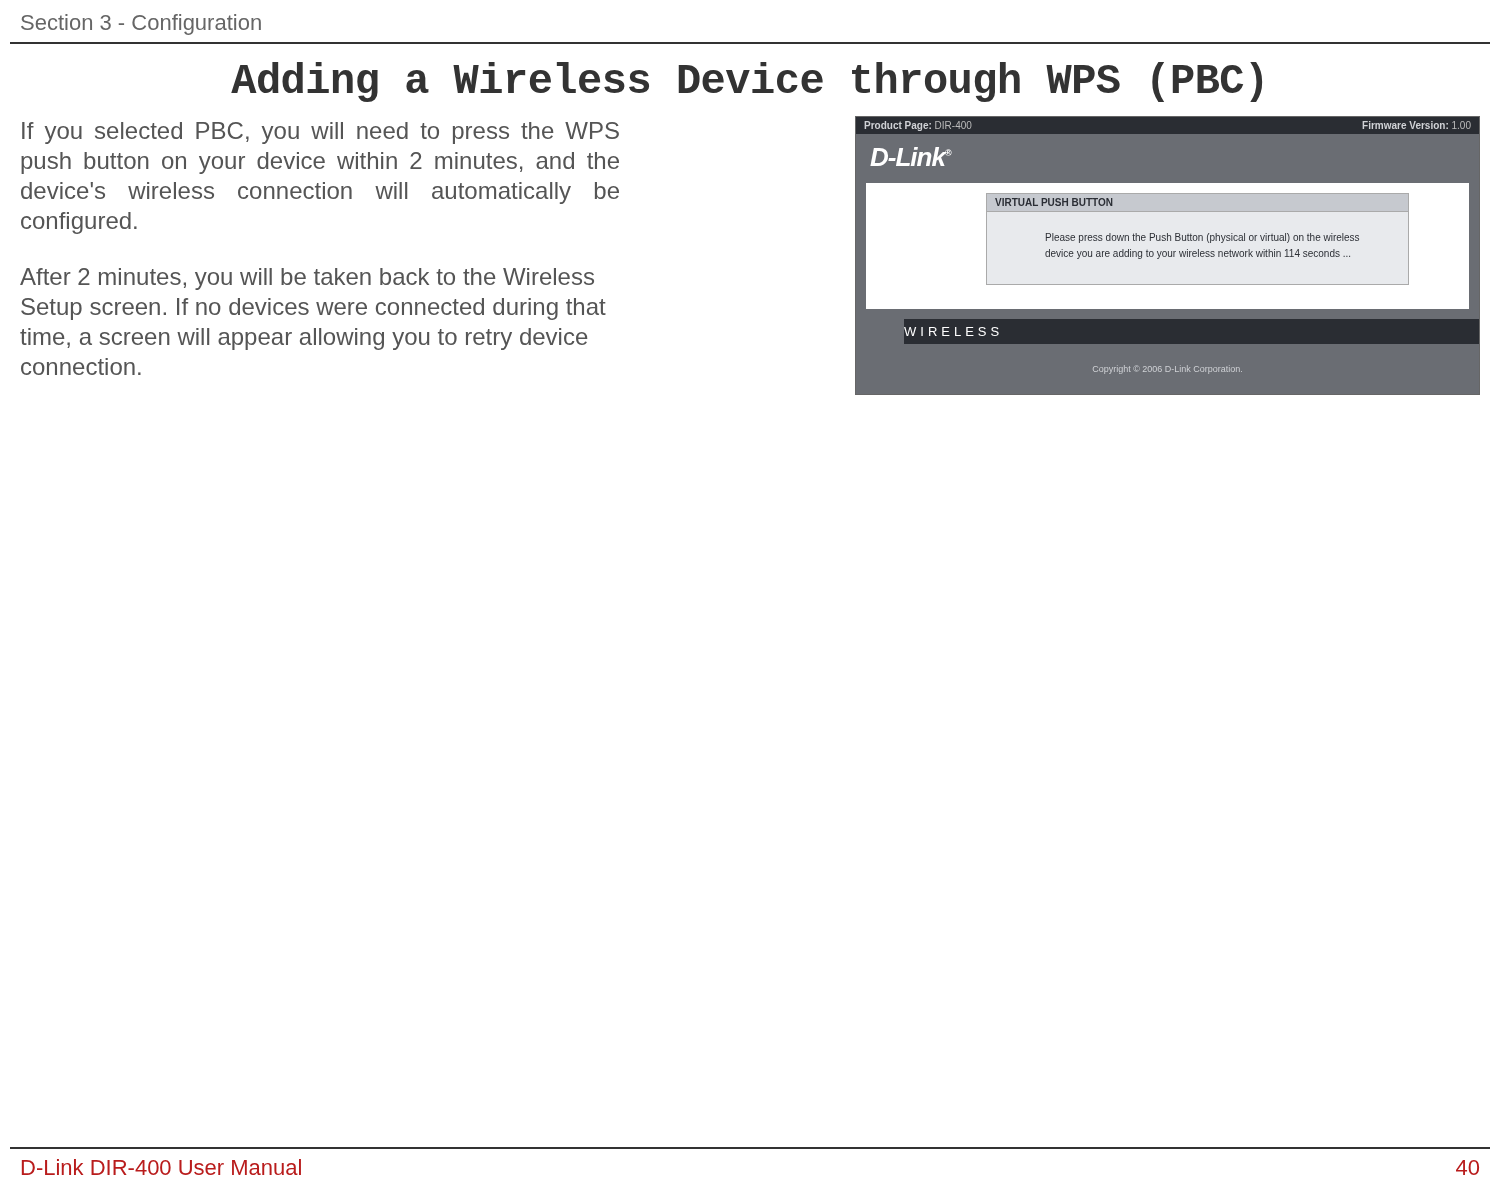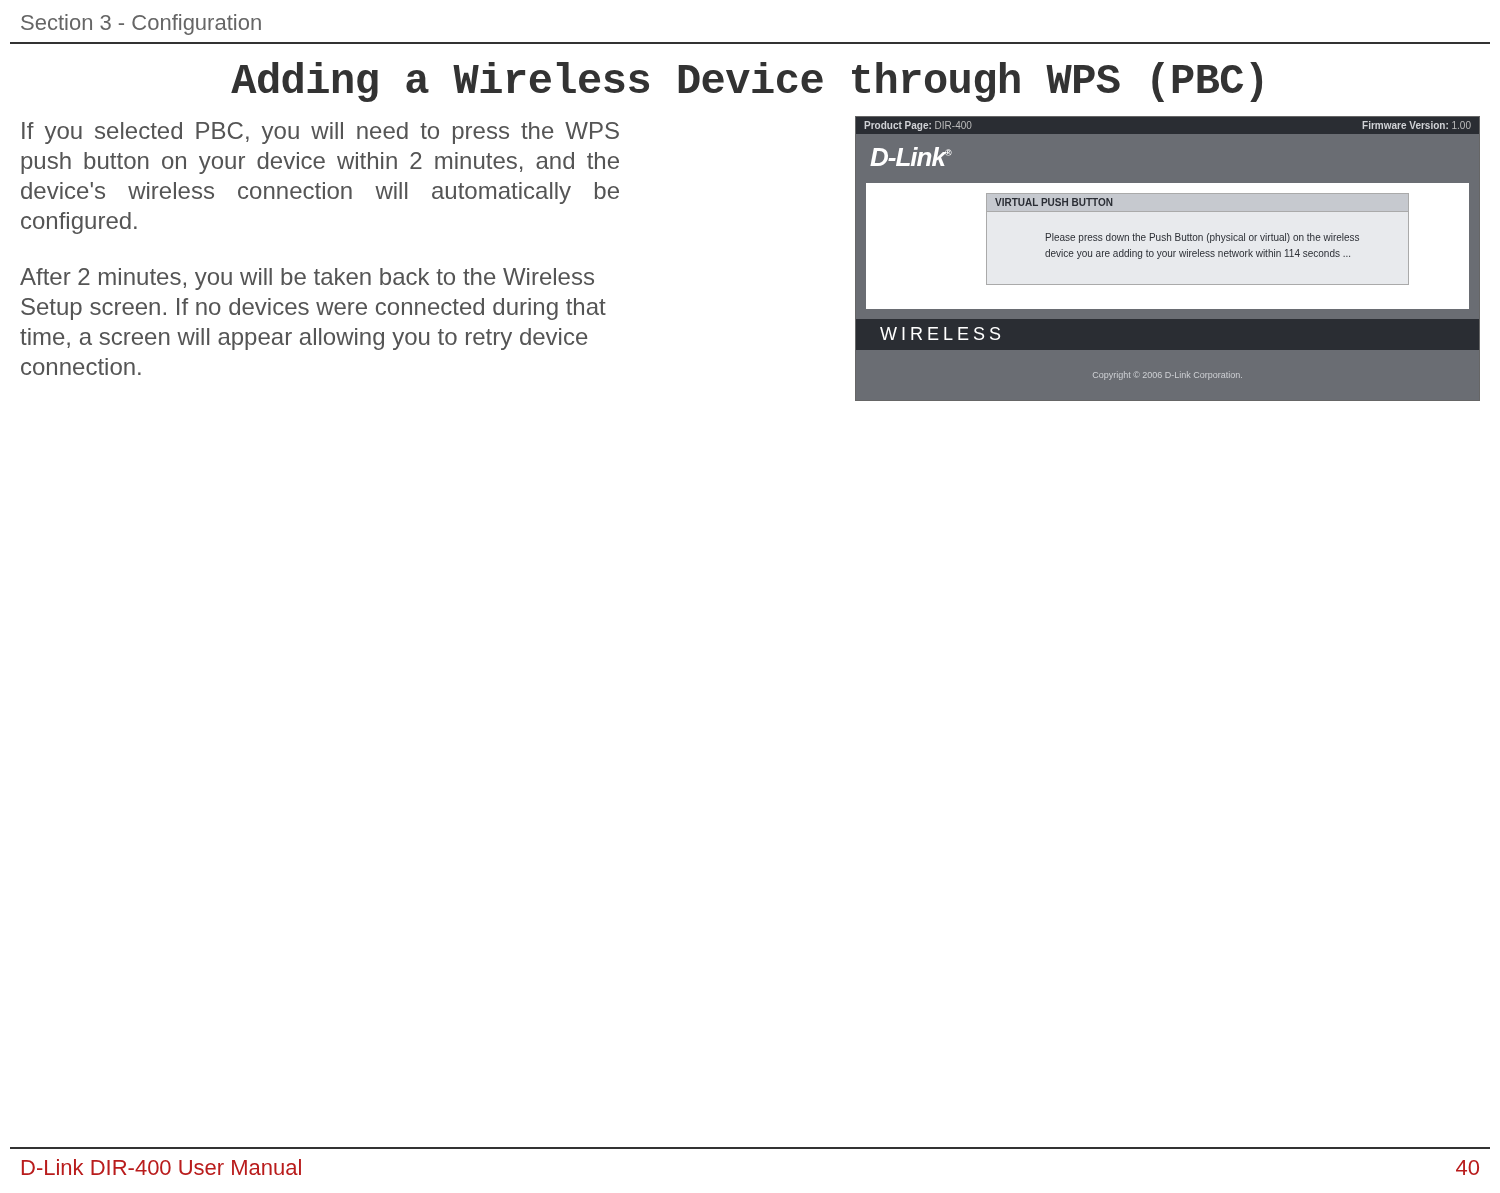--- a/index.html
+++ b/index.html
@@ -105,23 +105,24 @@
       color: #2c2f35;
       font-size: 10px;
       line-height: 16px;
       text-align: left;
     }
     .ui-panel-body .msg { margin-left: 30px; }
     .ui-bottom {
       background: #2a2d33;
       color: #fff;
       font-family: "Arial Black", Arial, sans-serif;
-      font-size: 18px;
+      font-size: 13px;
       letter-spacing: 4px;
-      padding: 5px 24px;
+      padding: 5px 0;
+      margin-left: 48px;
     }
     .ui-copyright {
       background: #6a6d73;
       color: #cfd1d5;
       text-align: center;
       font-size: 9px;
       padding: 20px 0;
     }
     
     .footer-rule {

